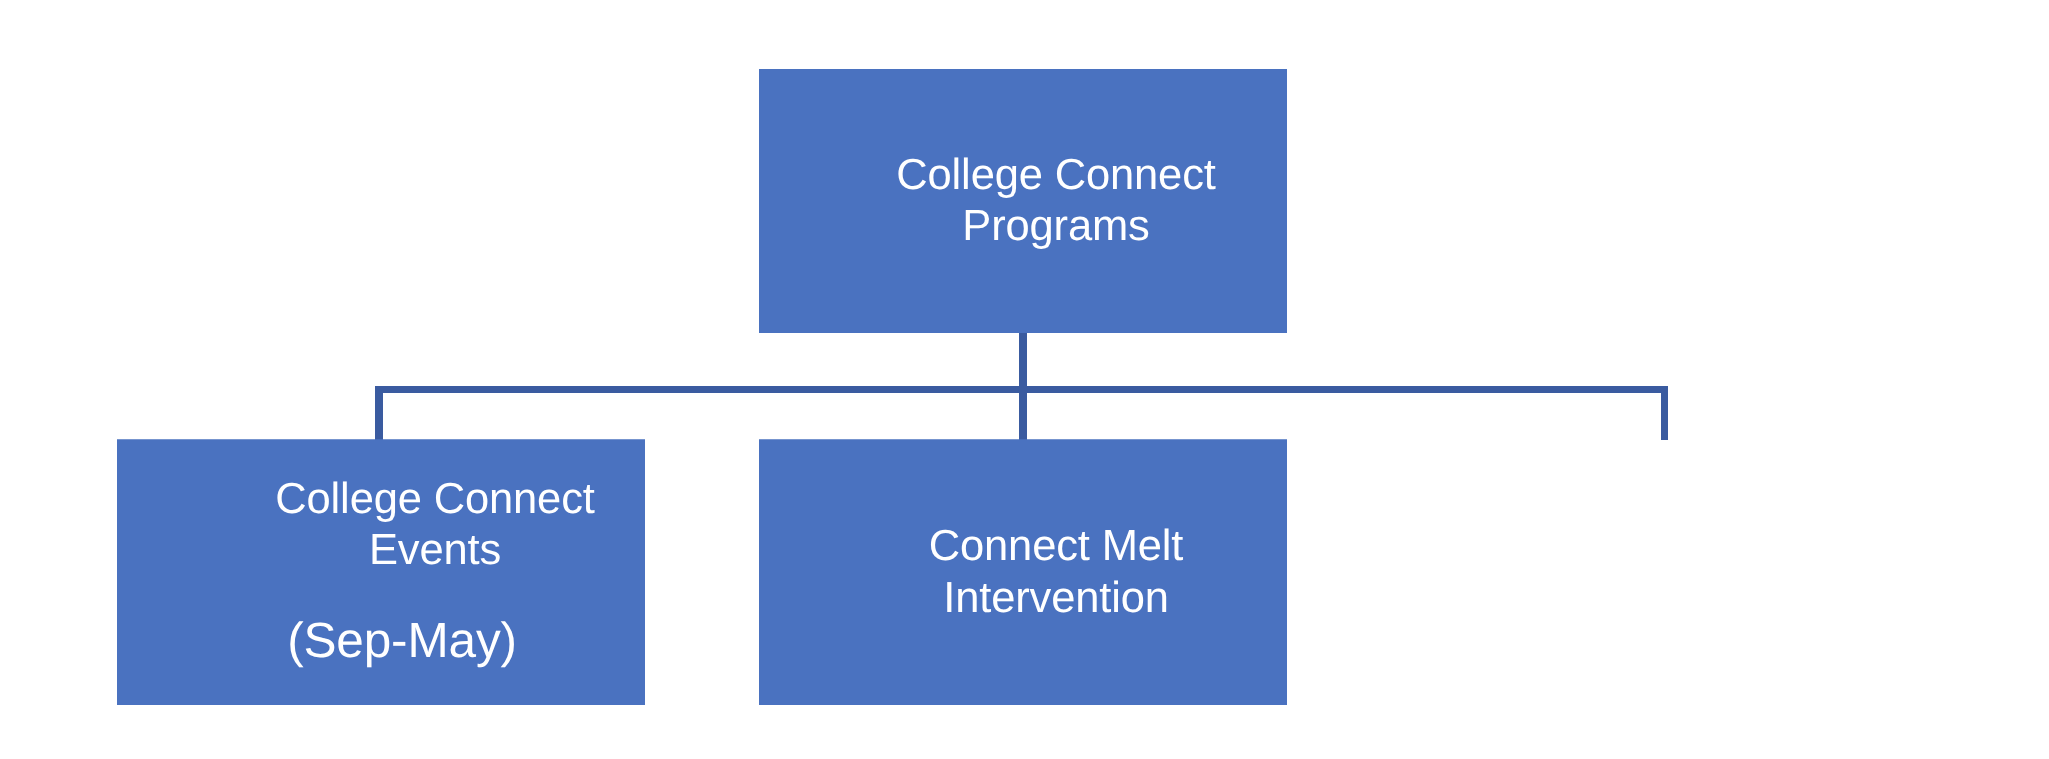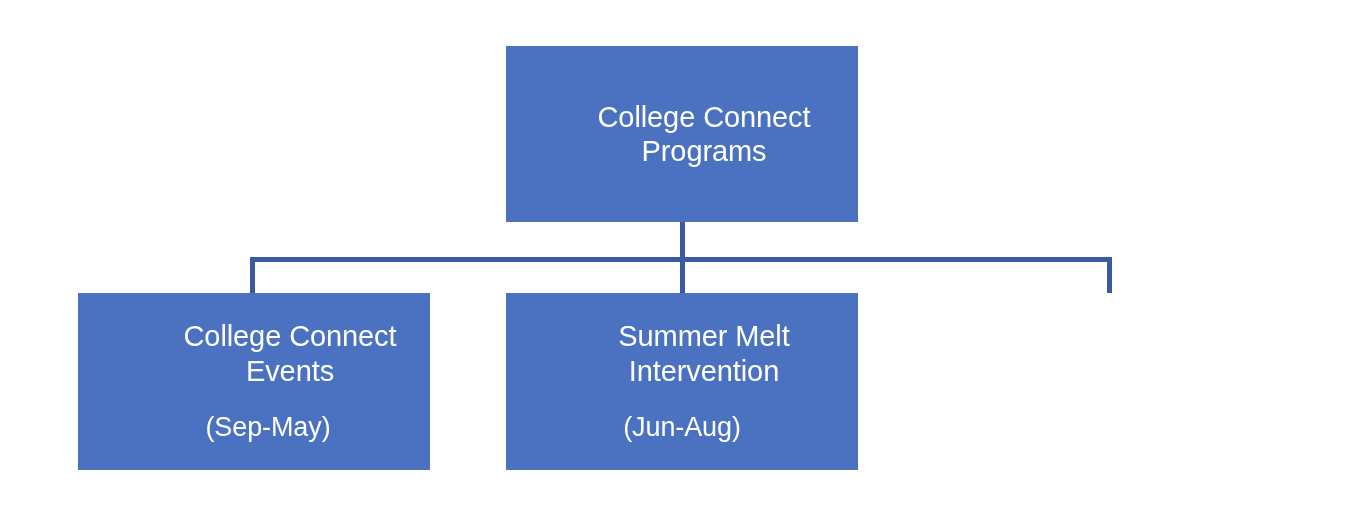--- a/index.html
+++ b/index.html
@@ -51,21 +51,21 @@
     font-size: 29px;
     font-weight: 400;
     letter-spacing: -0.1px;
     padding: 0 6px;
     white-space: pre-line;
     margin-left: 44px;
   }
 
   .node-period {
     display: block;
-    font-size: 27px;
+    font-size: 33px;
     font-weight: 400;
     letter-spacing: -0.1px;
     margin-top: 24px;
   }
 
   
   #node-root {
     left: 506px;
     top: 46px;
     width: 352px;
@@ -115,18 +115,17 @@
     <span class="node-title">College Connect Programs</span>
 
   </div>
 
   <div class="node-box" id="node-child-0" style="background: rgb(74, 114, 192); border-color: rgb(74, 114, 192); color: rgb(255, 255, 255);">
     <span class="node-title">College Connect Events</span>
     <span class="node-period">(Sep-May)</span>
   </div>
 
   <div class="node-box" id="node-child-1" style="background: rgb(74, 114, 192); border-color: rgb(74, 114, 192); color: rgb(255, 255, 255);">
-    <span class="node-title">Summer Melt Intervention</span>
-    <span class="node-period">(Jun-Aug)</span>
+    <span class="node-title">Connect Melt Intervention</span>
   </div>
 
 
 </div>
 
 </body></html>

